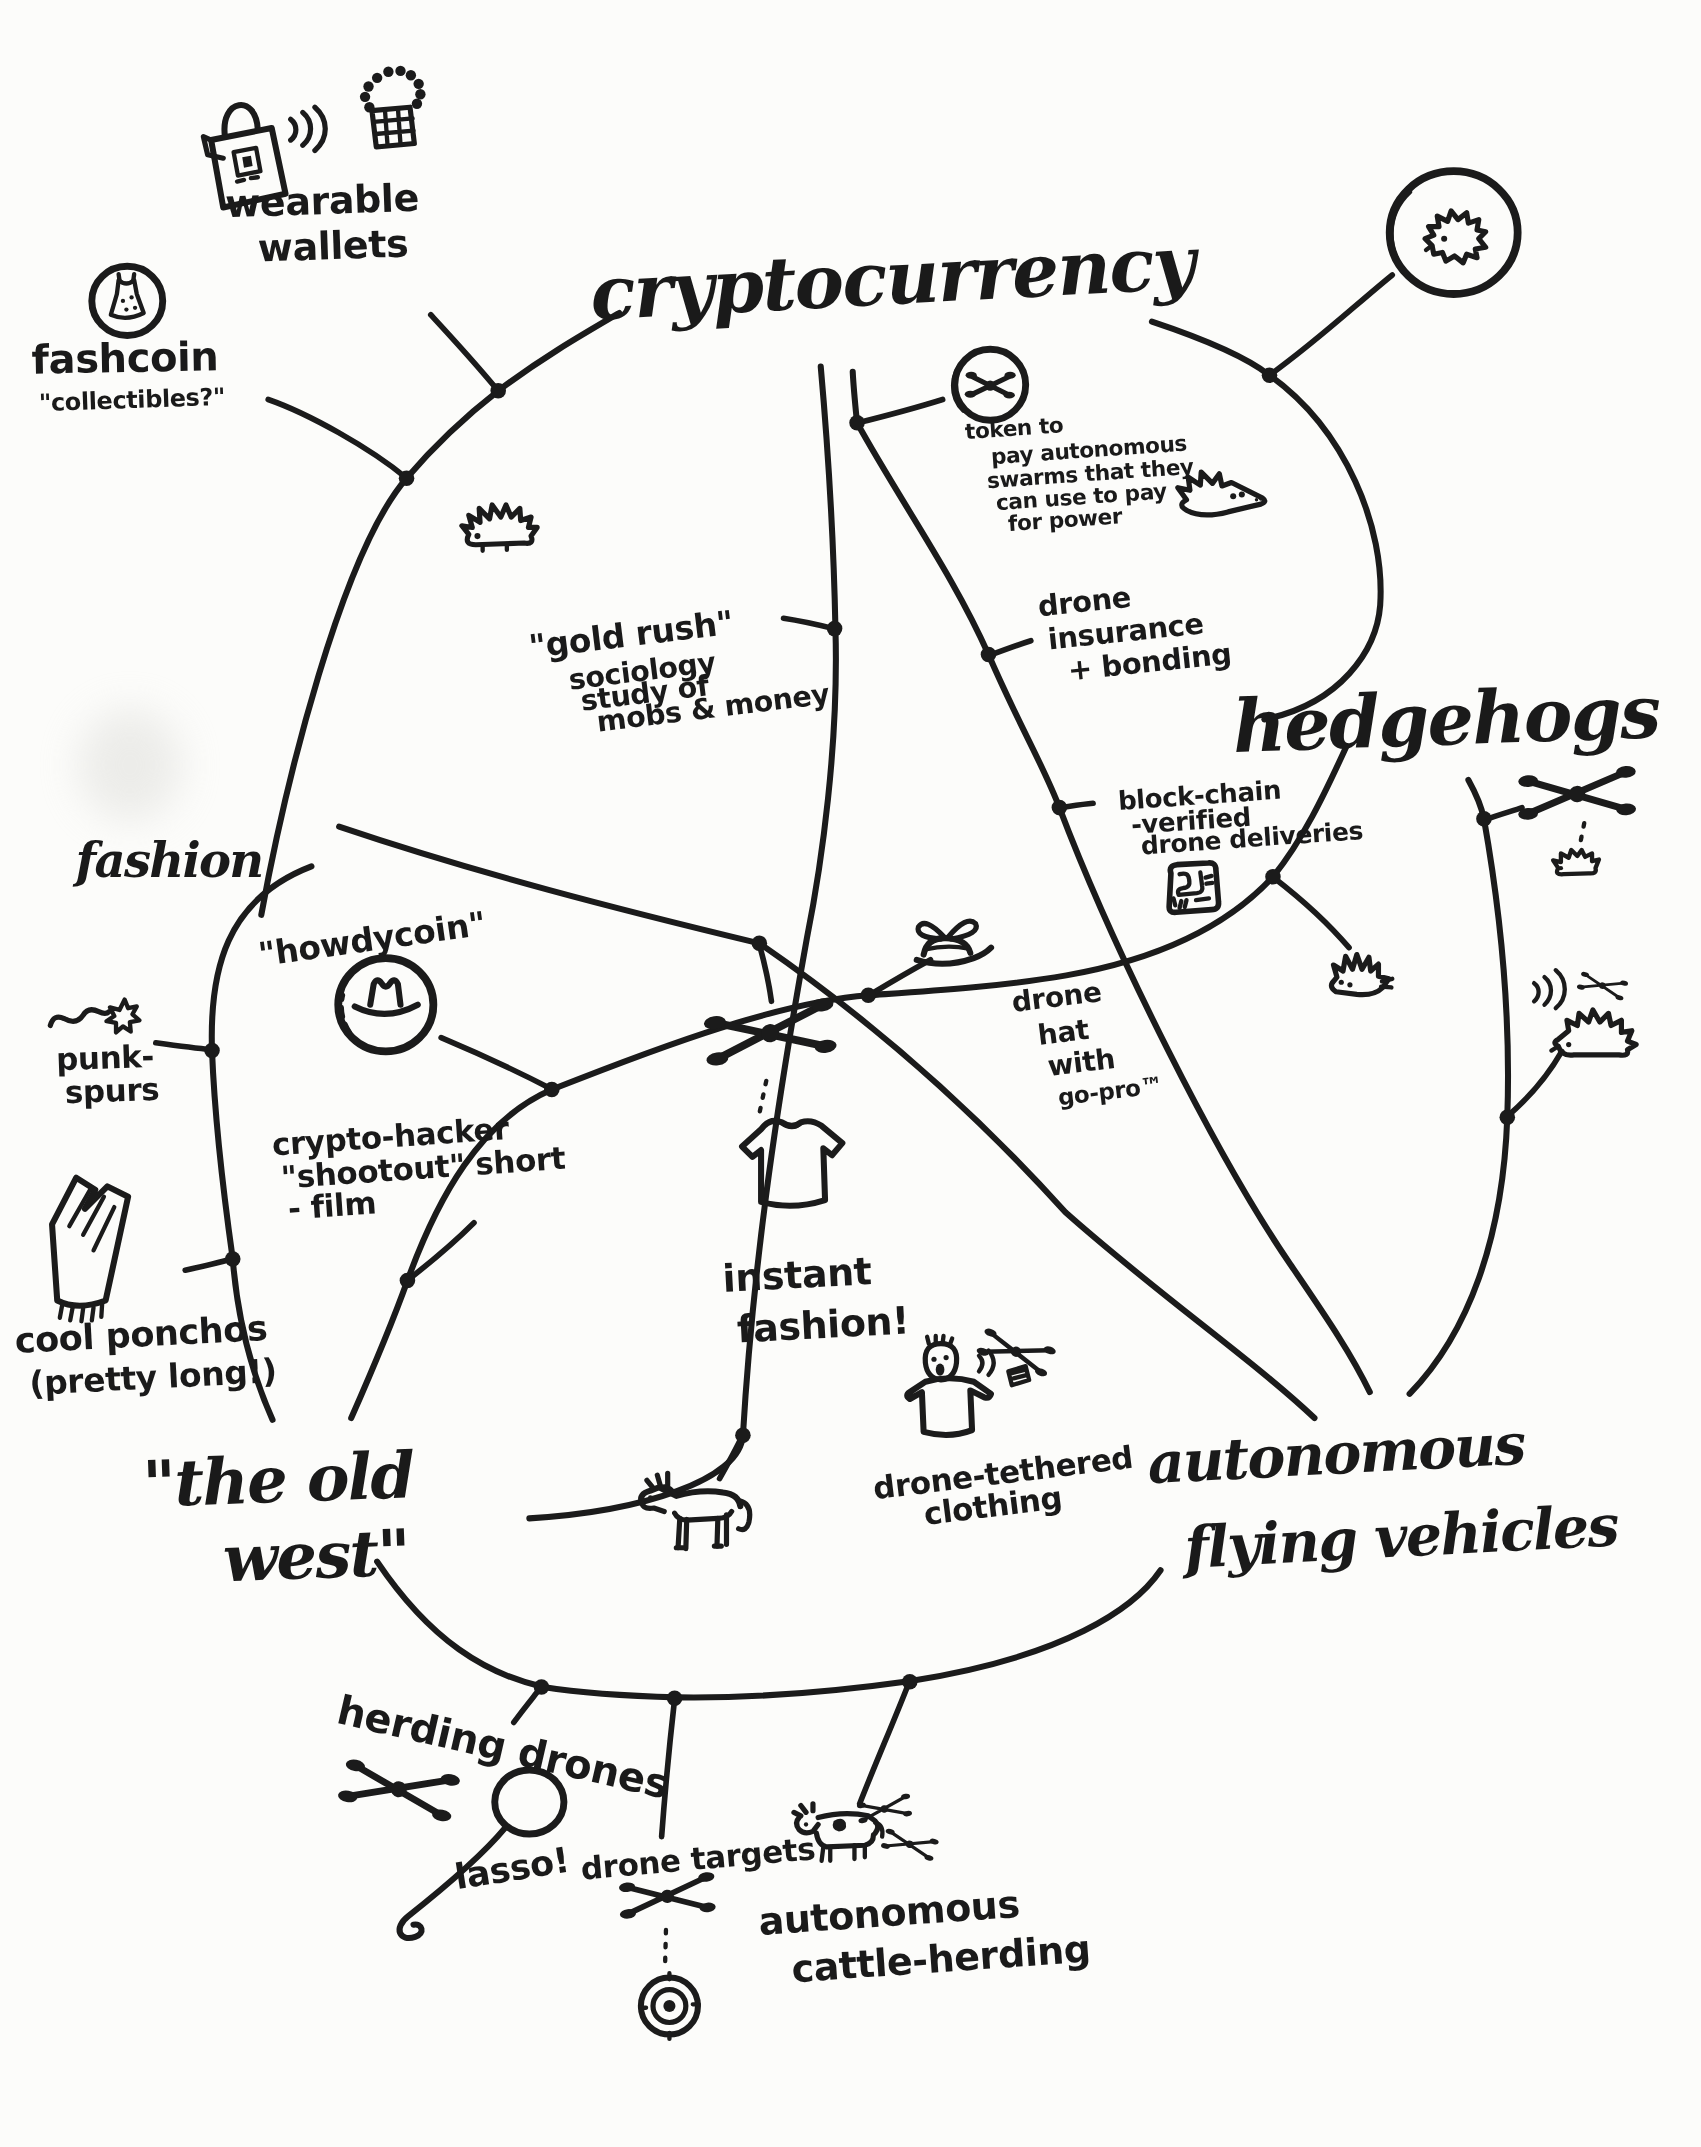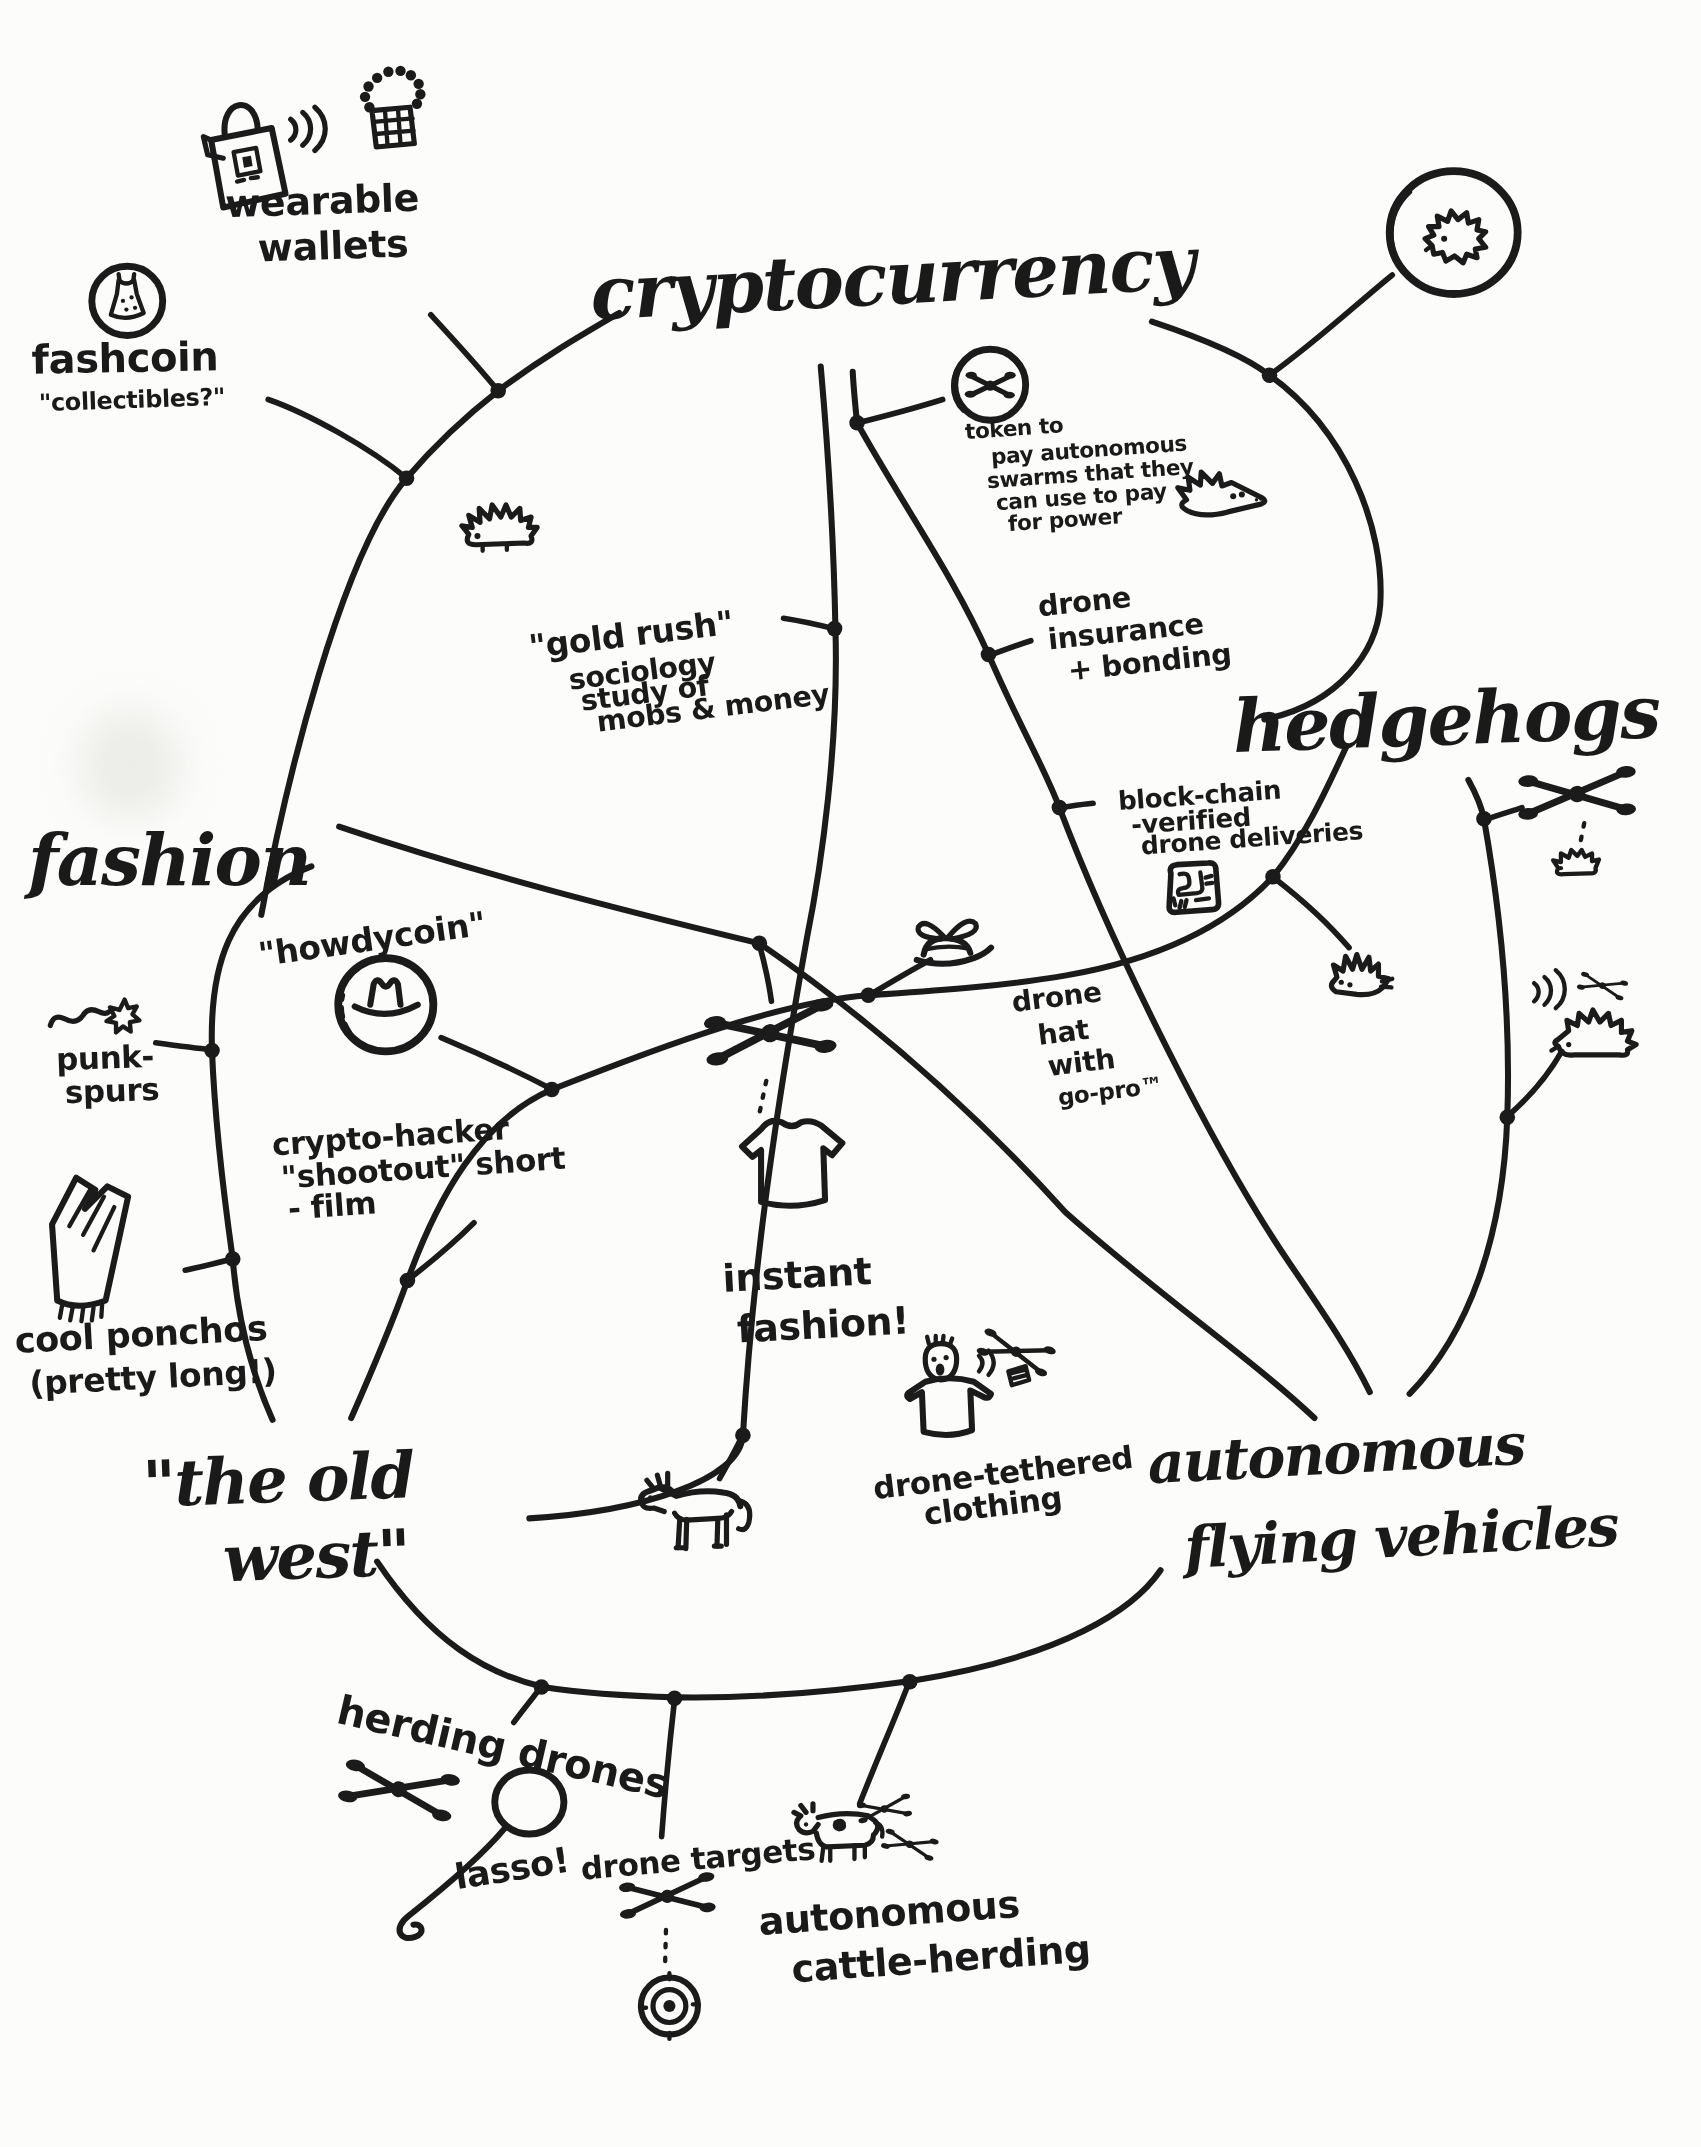--- a/index.html
+++ b/index.html
@@ -286,21 +286,21 @@
     <g transform="translate(988,2078) rotate(-10)">
       <use href="#drone" transform="scale(0.62)"></use>
     </g>
     <g transform="translate(1026,2106) rotate(14)">
       <use href="#drone" transform="scale(0.62)"></use>
     </g>
   </svg>
 
   <div class="lbl hub" style="left:892px;top:278px;font-size:74px;--r:-3deg">cryptocurrency</div>
   <div class="lbl hub" style="left:1446px;top:719px;font-size:73px;--r:-2deg">hedgehogs</div>
-  <div class="lbl hub" style="left:169px;top:860px;font-size:71px;">fashion</div>
+  <div class="lbl hub" style="left:169px;top:860px;font-size:48px;">fashion</div>
   <div class="lbl hub" style="left:278px;top:1480px;font-size:64px;--r:-2deg">"the old</div>
   <div class="lbl hub" style="left:316px;top:1556px;font-size:64px;--r:-2deg">west"</div>
   <div class="lbl hub" style="left:1336px;top:1453px;font-size:57px;--r:-3deg">autonomous</div>
   <div class="lbl hub" style="left:1401px;top:1536px;font-size:57px;--r:-3deg">flying vehicles</div>
 
   <div class="lbl" style="left:322px;top:201px;font-size:38px;--r:-2deg">wearable</div>
   <div class="lbl" style="left:333px;top:246px;font-size:38px;--r:-2deg">wallets</div>
 
   <div class="lbl" style="left:125px;top:358px;font-size:40px;--r:-1deg">fashcoin</div>
   <div class="lbl" style="left:132px;top:400px;font-size:24px;--r:-2deg">"collectibles?"</div>

